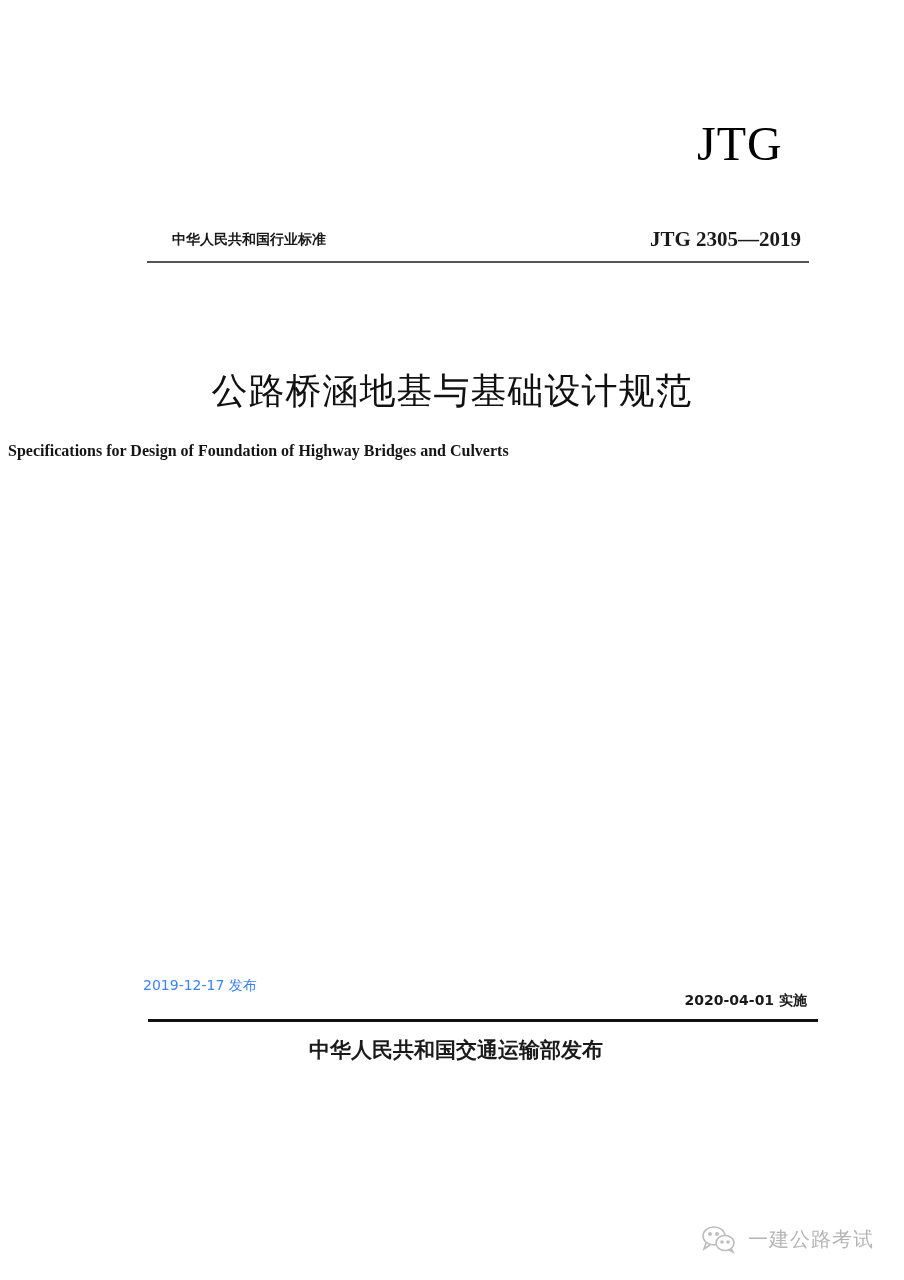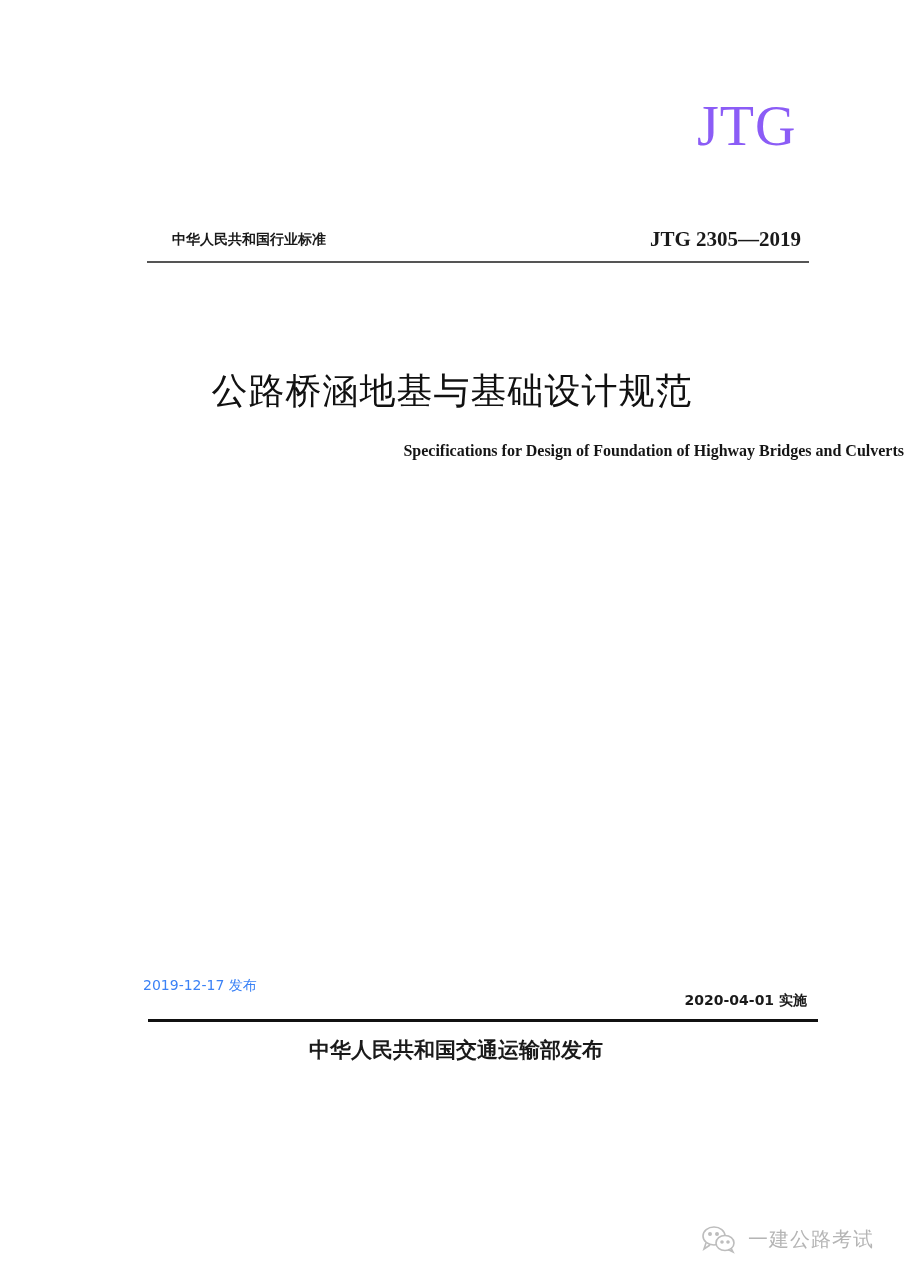--- a/index.html
+++ b/index.html
@@ -11,25 +11,25 @@
       width: 904px;
       height: 1280px;
       position: relative;
       overflow: hidden;
       color: #111111;
     }
     .abs { position: absolute; white-space: nowrap; }
 
     .jtg-logo {
       left: 697px;
-      top: 96px;
+      top: 114px;
       font-family: "Liberation Serif", "DejaVu Serif", serif;
-      font-size: 56px;
+      font-size: 48px;
       line-height: 60px;
-      color: #8b5cf6;
+      color: #000000;
       letter-spacing: 1px;
     }
 
     .industry-standard {
       left: 172px;
       top: 226px;
       font-family: "DejaVu Sans", sans-serif;
       font-weight: bold;
       font-size: 14px;
       line-height: 26px;
@@ -60,21 +60,21 @@
       font-family: "DejaVu Serif", "Liberation Serif", serif;
       font-size: 36px;
       line-height: 46px;
       color: #111111;
       letter-spacing: 1px;
       box-sizing: border-box;
     }
     .title-en {
       left: 0;
       width: 904px;
-      text-align: right;
+      text-align: left;
       top: 440px;
       font-family: "Liberation Serif", "DejaVu Serif", serif;
       font-weight: bold;
       font-size: 16px;
       line-height: 22px;
       color: #151515;
       padding-left: 8px;
       box-sizing: border-box;
     }
 

